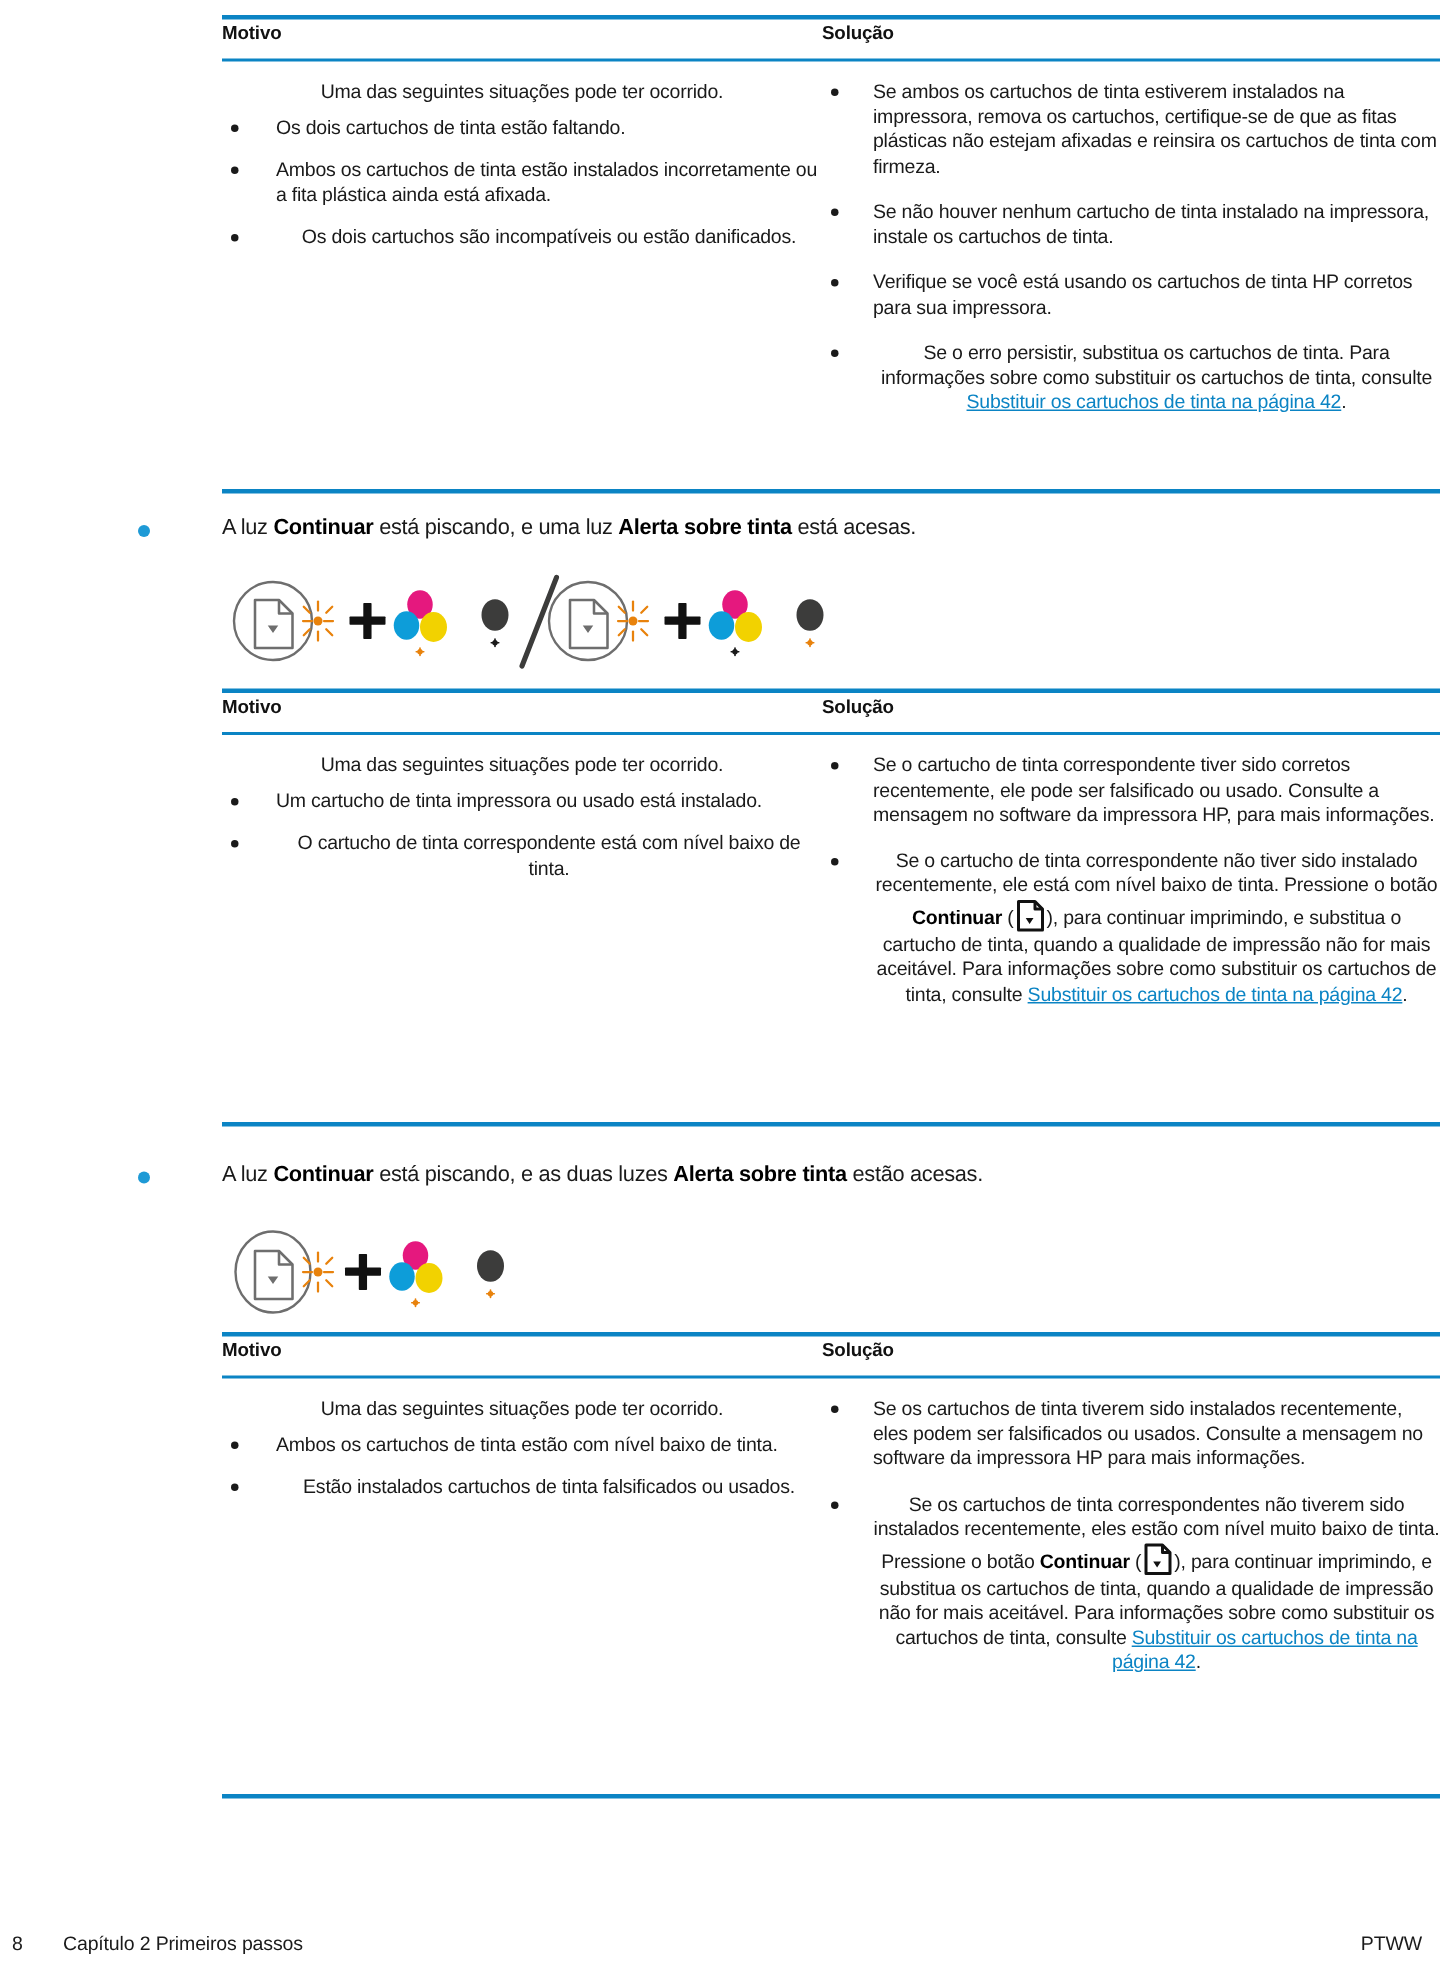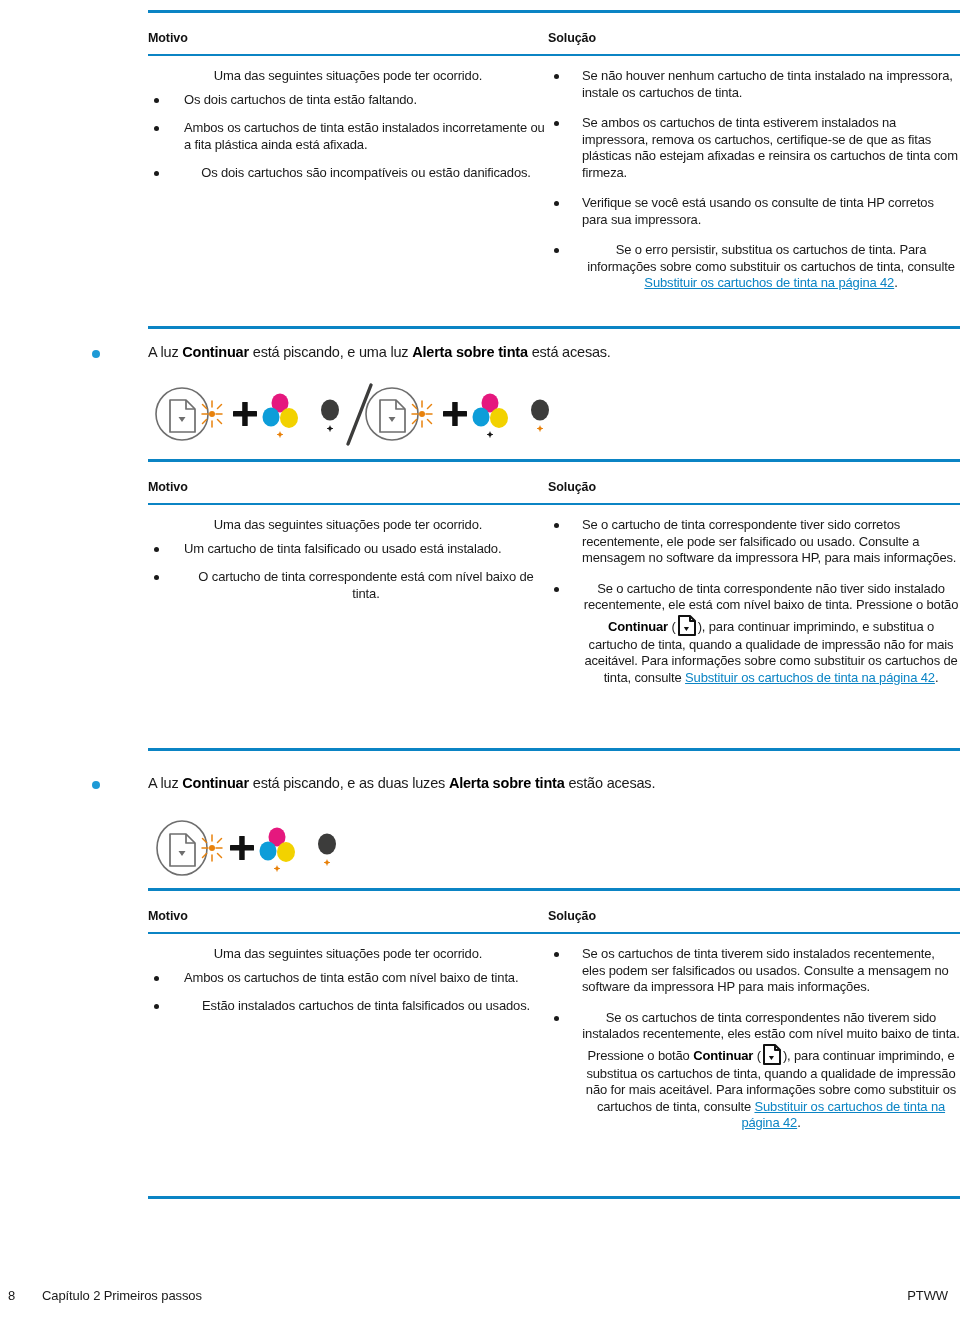--- a/index.html
+++ b/index.html
@@ -31,21 +31,21 @@
   .rule-blue.thin { height: 2px; }
 
   
   .tbl {
     position: absolute;
     left: 148px;
     width: 812px;
   }
   .tbl-head {
     display: flex;
-    padding: 15px 0 8px 0;
+    padding: 0 0 8px 0;
   }
   .col-left { width: 400px; flex: 0 0 400px; }
   .col-right { flex: 1 1 auto; }
   .th {
     font-size: 12.5px;
     font-weight: bold;
     color: #111111;
     letter-spacing: -0.1px;
   }
   .tbl-body {
@@ -164,23 +164,23 @@
       <div class="col-left">
         <p class="p p-tight">Uma das seguintes situações pode ter ocorrido.</p>
         <ul class="blist">
           <li>Os dois cartuchos de tinta estão faltando.</li>
           <li>Ambos os cartuchos de tinta estão instalados incorretamente ou a fita plástica ainda está afixada.</li>
           <li>Os dois cartuchos são incompatíveis ou estão danificados.</li>
         </ul>
       </div>
       <div class="col-right">
         <ul class="blist">
+          <li>Se ambos os cartuchos de tinta estiverem instalados na impressora, remova os cartuchos, certifique-se de que as fitas plásticas não estejam afixadas e reinsira os cartuchos de tinta com firmeza.</li>
           <li>Se não houver nenhum cartucho de tinta instalado na impressora, instale os cartuchos de tinta.</li>
-          <li>Se ambos os cartuchos de tinta estiverem instalados na impressora, remova os cartuchos, certifique-se de que as fitas plásticas não estejam afixadas e reinsira os cartuchos de tinta com firmeza.</li>
-          <li>Verifique se você está usando os consulte de tinta HP corretos para sua impressora.</li>
+          <li>Verifique se você está usando os cartuchos de tinta HP corretos para sua impressora.</li>
           <li><span>Se o erro persistir, substitua os cartuchos de tinta. Para informações sobre como substituir os cartuchos de tinta, consulte </span><a class="xref" href="#">Substituir os cartuchos de tinta na página 42</a><span>.</span></li>
         </ul>
       </div>
     </div>
   </div>
 
   <div class="tbl" style="top:326px;">
     <div class="rule-blue"></div>
   </div>
 
@@ -289,21 +289,21 @@
     <div class="rule-blue"></div>
     <div class="tbl-head">
       <div class="col-left"><span class="th">Motivo</span></div>
       <div class="col-right"><span class="th">Solução</span></div>
     </div>
     <div class="rule-blue thin"></div>
     <div class="tbl-body">
       <div class="col-left">
         <p class="p p-tight">Uma das seguintes situações pode ter ocorrido.</p>
         <ul class="blist">
-          <li>Um cartucho de tinta falsificado ou usado está instalado.</li>
+          <li>Um cartucho de tinta impressora ou usado está instalado.</li>
           <li>O cartucho de tinta correspondente está com nível baixo de tinta.</li>
         </ul>
       </div>
       <div class="col-right">
         <ul class="blist">
           <li>Se o cartucho de tinta correspondente tiver sido corretos recentemente, ele pode ser falsificado ou usado. Consulte a mensagem no software da impressora HP, para mais informações.</li>
           <li><span>Se o cartucho de tinta correspondente não tiver sido instalado recentemente, ele está com nível baixo de tinta. Pressione o botão </span><b>Continuar</b><span> (</span><span class="inline-btn"><svg width="20" height="23" viewBox="0 0 20 23" xmlns="http://www.w3.org/2000/svg">
                   <path d="M2 2 h11 l5 5 v14 h-16 z" fill="#ffffff" stroke="#111" stroke-width="2" stroke-linejoin="round"></path>
                   <path d="M13 2 v5 h5" fill="none" stroke="#111" stroke-width="2" stroke-linejoin="round"></path>
                   <path d="M9 7 v6 h2.6 l-2.6 4 -2.6 -4 h2.6 z" fill="#111" transform="translate(0.4,0)"></path>

